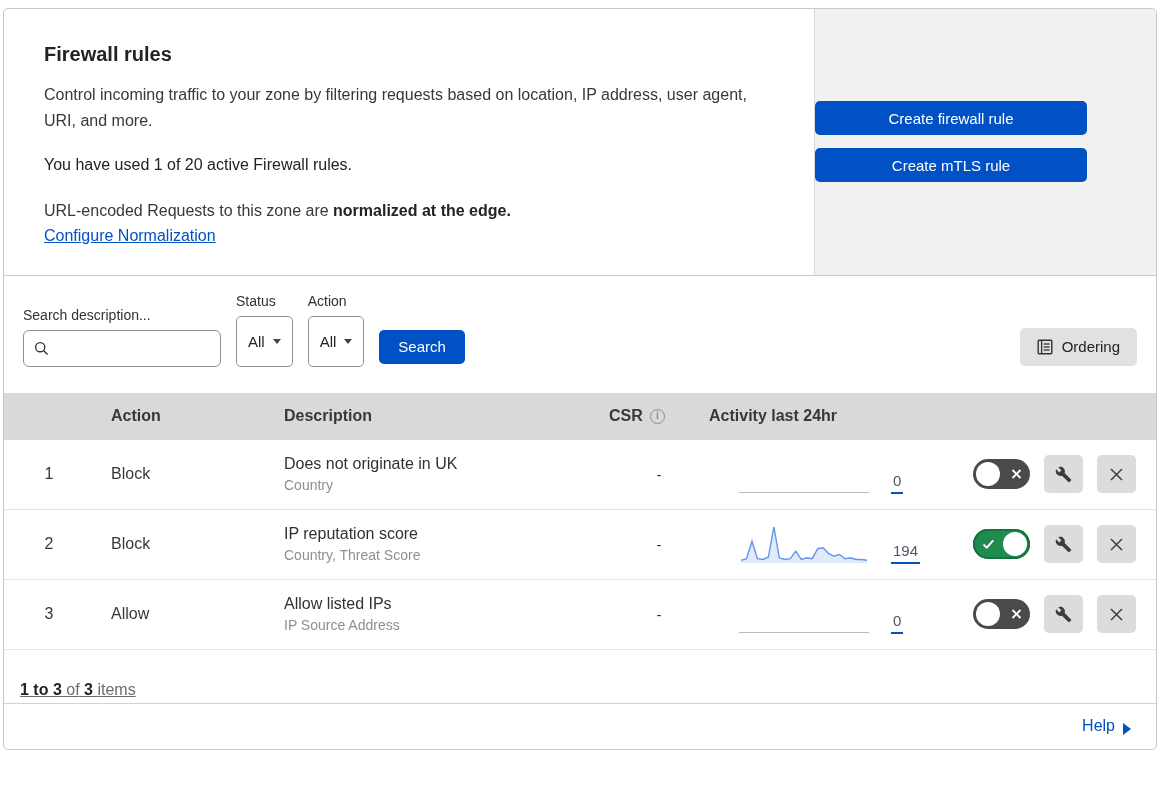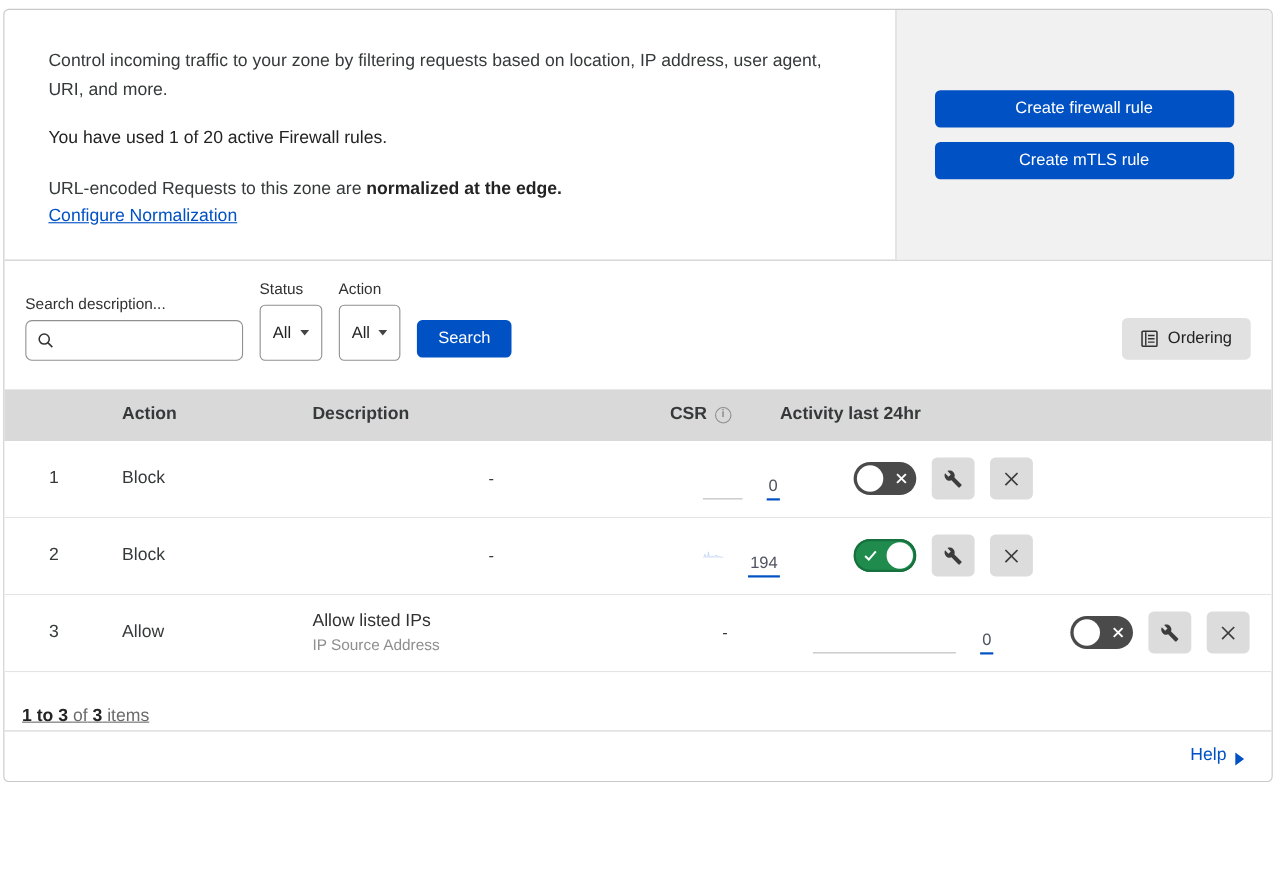--- a/index.html
+++ b/index.html
@@ -4,21 +4,21 @@
 <style>
   * { box-sizing: border-box; }
   html,body { margin:0; padding:0; background:#fff; font-family:"Liberation Sans", sans-serif; color:#313131; }
 
   .card { margin:8px 4px 5px 3px; border:1px solid #c8c8c8; border-radius:5px; overflow:hidden; background:#fff; }
 
   
   .top { display:flex; border-bottom:1px solid #c8c8c8; }
   .top-left { flex:1; padding:34px 40px 30px; }
   .top-right { width:342px; background:#f1f1f2; border-left:1px solid #d8d8d8;
-               display:flex; flex-direction:column; align-items:center; justify-content:center; gap:13px; }
+               display:flex; flex-direction:column; align-items:flex-start; justify-content:center; gap:13px; }
   .btn-primary { width:272px; height:34px; background:var(--primary-blue,#0051c3); color:#fff;
                  border:none; border-radius:5px; font-size:15px; font-family:inherit; cursor:pointer; }
   h1.title { font-size:20px; font-weight:600; margin:0 0 16px; color:#232323; }
   p.desc { font-size:16px; line-height:1.62; color:#36393a; max-width:748px; margin:0 0 22px; }
   p.usage { font-size:16px; font-weight:normal; margin:0 0 28px; color:#232323; }
   p.norm { font-size:16px; color:#36393a; margin:0 0 7px; }
   p.norm b { color:#232323; }
   a.link { color:var(--primary-blue,#0051c3); font-size:16px; text-decoration:underline; cursor:pointer; }
 
   
@@ -77,20 +77,21 @@
   .help-arrow { width:0; height:0; border-top:6px solid transparent; border-bottom:6px solid transparent;
                 border-left:8px solid var(--primary-blue,#0051c3); }
 </style>
 </head>
 <body>
 
 <div class="card">
 
   <div class="top">
     <div class="top-left">
+      <h1 class="title">Firewall rules</h1>
       <p class="desc">Control incoming traffic to your zone by filtering requests based on location, IP address, user agent, URI, and more.</p>
       <p class="usage">You have used 1 of 20 active Firewall rules.</p>
       <p class="norm"><span>URL-encoded Requests to this zone are </span><b>normalized at the edge.</b></p>
       <a class="link">Configure Normalization</a>
     </div>
     <div class="top-right">
       <button class="btn-primary">Create firewall rule</button>
       <button class="btn-primary">Create mTLS rule</button>
     </div>
   </div>
@@ -143,20 +144,24 @@
       <span>CSR</span>
       <i class="info-i">i</i>
     </div>
     <div style="padding-left:0">Activity last 24hr</div>
     <div></div>
   </div>
 
   <div class="trow">
     <div class="c-pri">1</div>
     <div class="c-action">Block</div>
+    <div>
+      <div class="desc-main">Does not originate in UK</div>
+      <div class="desc-sub">Country</div>
+    </div>
     <div class="c-csr">-</div>
     <div class="c-activity">
       <div class="flatline"></div>
       <a class="count">0</a>
     </div>
     <div class="c-controls">
       <button class="toggle off">
         <span class="knob"></span>
         <svg class="tog-glyph" width="11" height="11" viewBox="0 0 11 11">
           <line x1="1.5" y1="1.5" x2="9.5" y2="9.5" stroke="#fff" stroke-width="1.8"></line>
@@ -173,20 +178,24 @@
           <line x1="2" y1="2" x2="13" y2="13" stroke="#3c3c3c" stroke-width="1.5"></line>
           <line x1="13" y1="2" x2="2" y2="13" stroke="#3c3c3c" stroke-width="1.5"></line>
         </svg>
       </button>
     </div>
   </div>
 
   <div class="trow">
     <div class="c-pri">2</div>
     <div class="c-action">Block</div>
+    <div>
+      <div class="desc-main">IP reputation score</div>
+      <div class="desc-sub">Country, Threat Score</div>
+    </div>
     <div class="c-csr">-</div>
     <div class="c-activity">
       <svg class="spark" viewBox="0 0 130 42">
           <polygon points="2.0,38.3 7.5,36.7 13.0,19.2 18.4,36.7 23.9,37.5 29.4,35.0 34.9,5.0 40.3,35.8 45.8,37.5 51.3,36.7 56.8,29.2 62.3,37.5 67.7,35.8 73.2,36.7 78.7,26.7 84.2,25.8 89.7,31.7 95.1,34.2 100.6,32.5 106.1,36.7 111.6,35.8 117.0,37.5 122.5,37.5 128.0,38.3 128.0,41 2.0,41" fill="#e1eafa"></polygon>
           <polyline points="2.0,38.3 7.5,36.7 13.0,19.2 18.4,36.7 23.9,37.5 29.4,35.0 34.9,5.0 40.3,35.8 45.8,37.5 51.3,36.7 56.8,29.2 62.3,37.5 67.7,35.8 73.2,36.7 78.7,26.7 84.2,25.8 89.7,31.7 95.1,34.2 100.6,32.5 106.1,36.7 111.6,35.8 117.0,37.5 122.5,37.5 128.0,38.3" fill="none" stroke="#6495e8" stroke-width="1.4"></polyline>
         </svg>
       <a class="count">194</a>
     </div>
     <div class="c-controls">
       <button class="toggle on">

